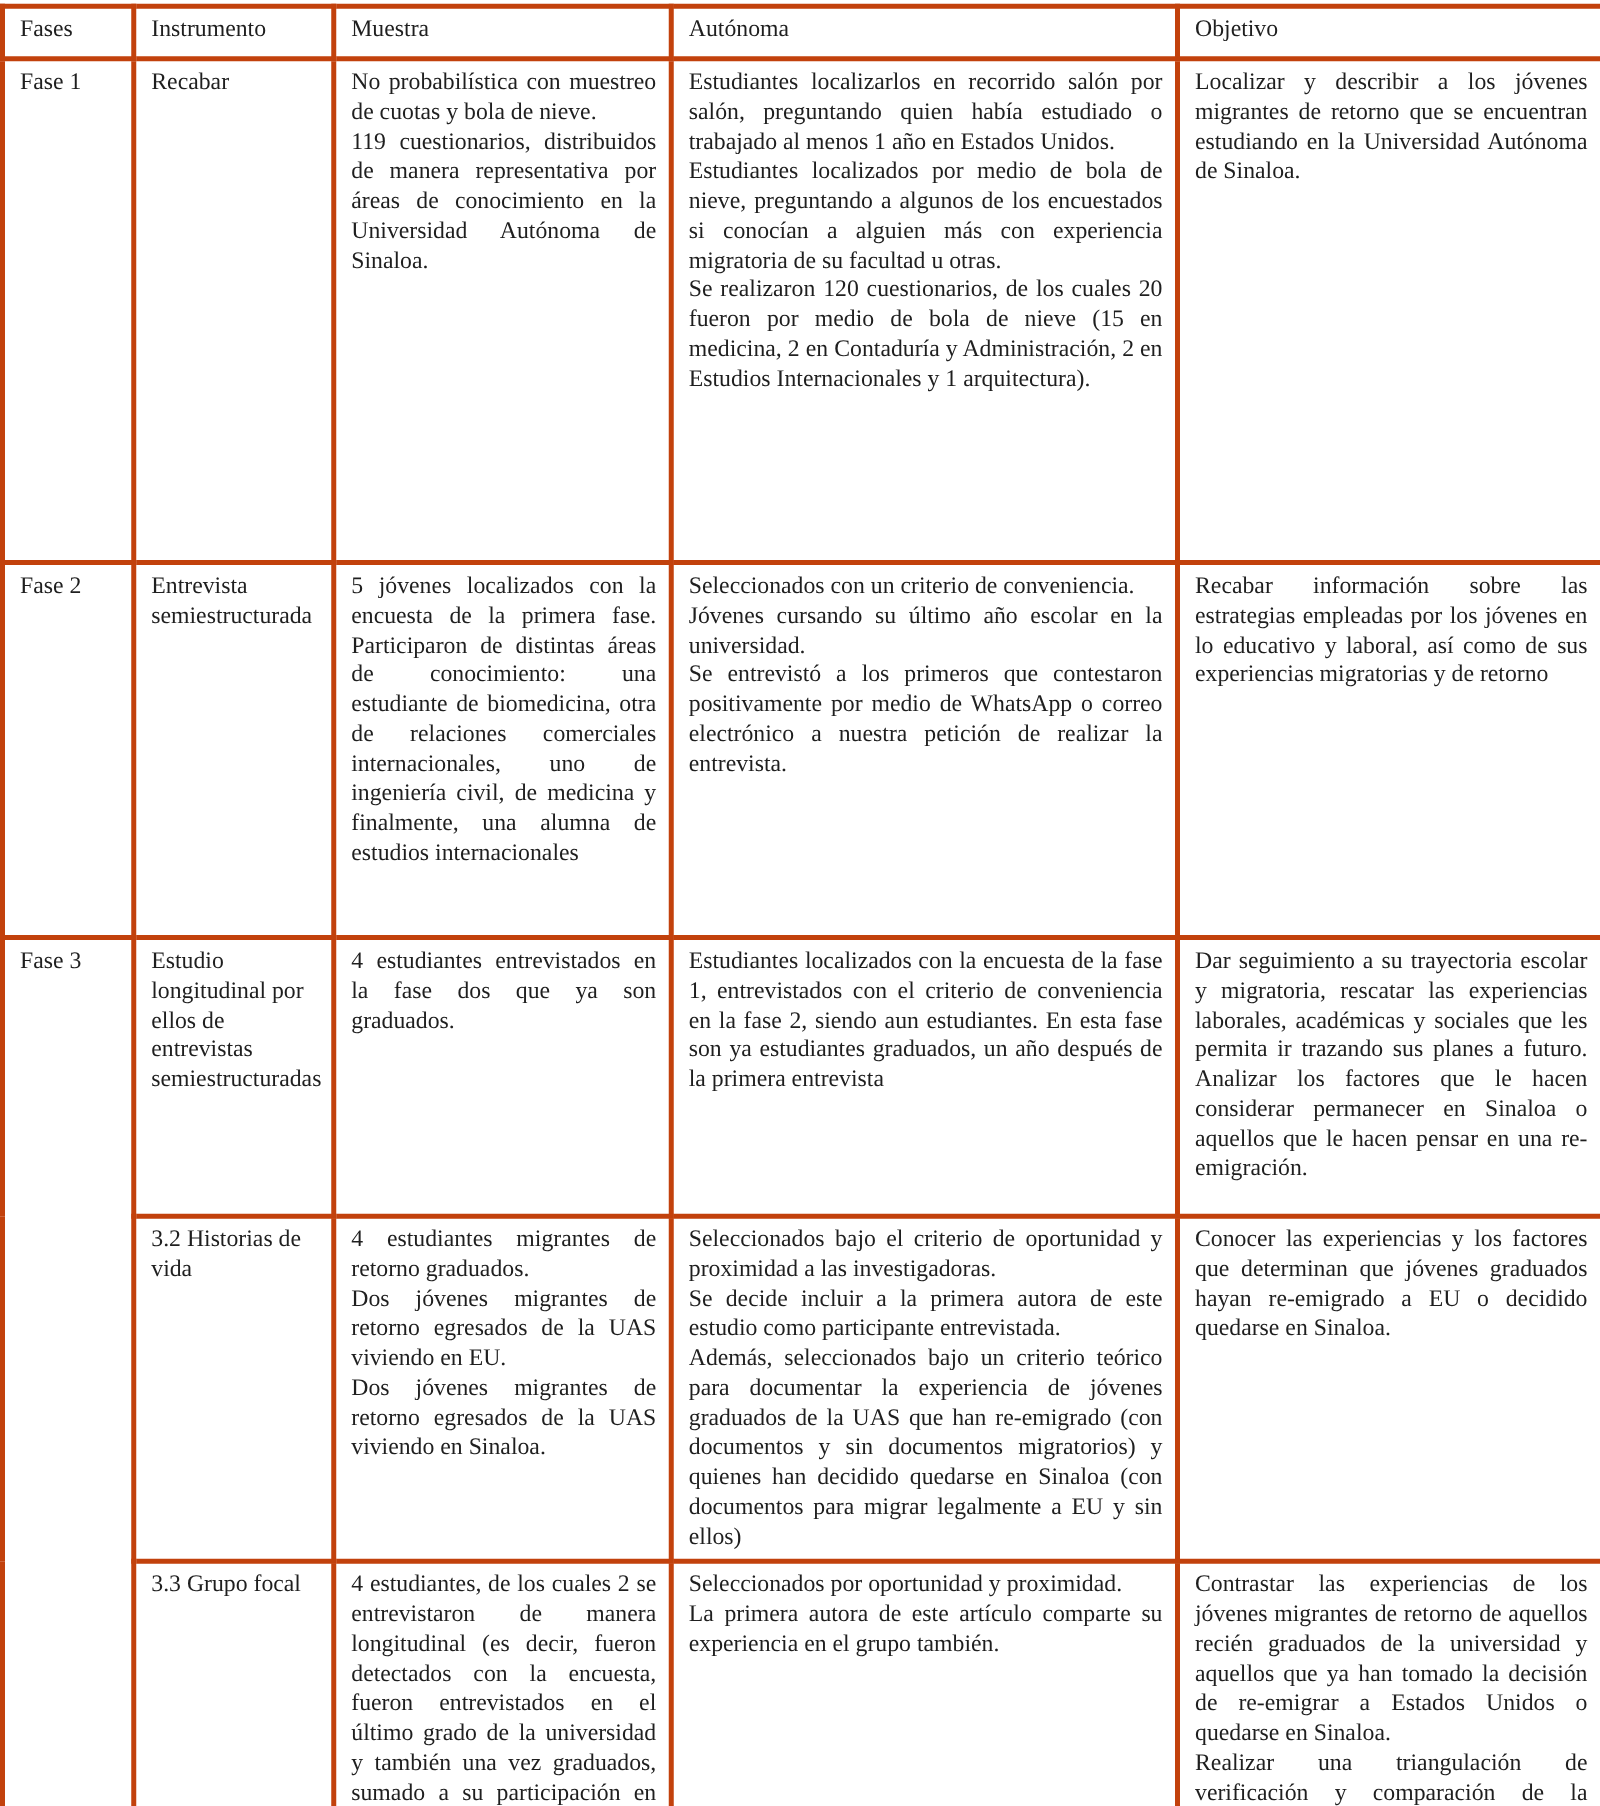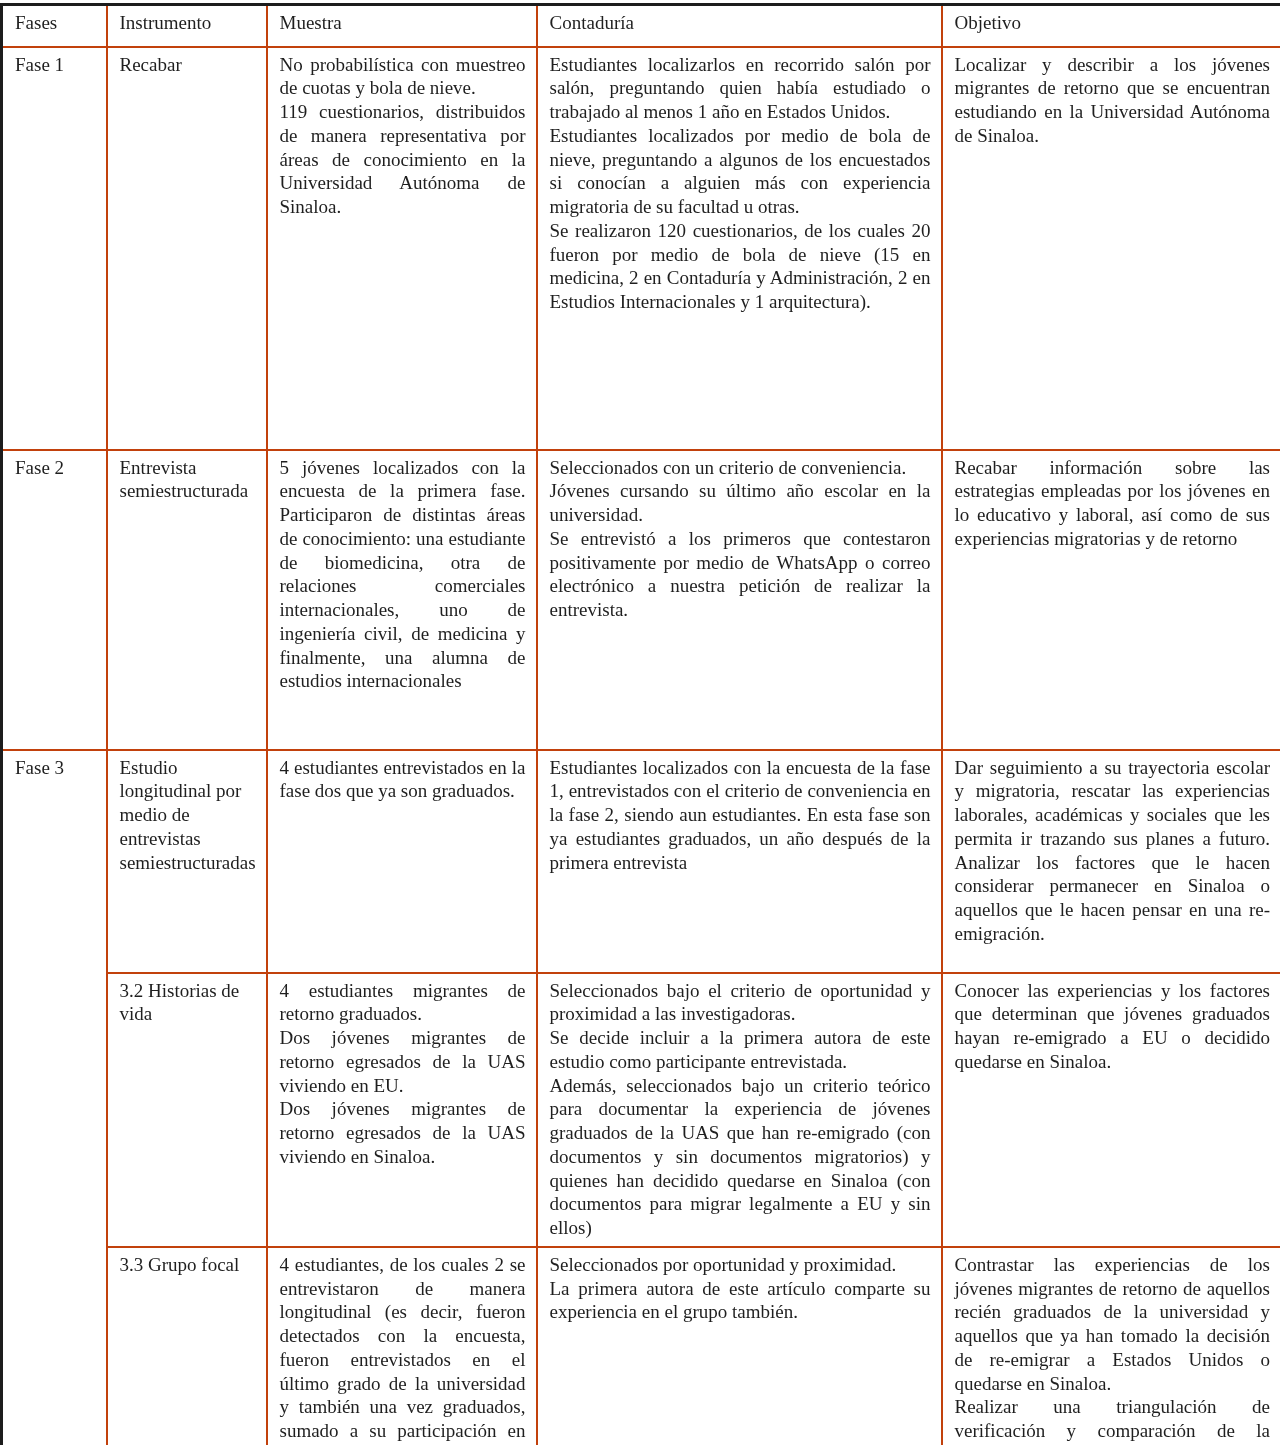--- a/index.html
+++ b/index.html
@@ -15,21 +15,21 @@
     padding-top: 3px;
   }
   table.methods {
     border-collapse: collapse;
     table-layout: fixed;
     width: 1278px;
     border: 3px solid #1c1c1c;
   }
   table.methods th,
   table.methods td {
-    border: 2px solid #c2410c;
+    border: 4px solid #c2410c;
     vertical-align: top;
     text-align: left;
     padding: 5px 10px 6px 12px;
     font-family: "Liberation Serif", "DejaVu Serif", serif;
     font-size: 19px;
     line-height: 1.25;
     color: #1f1f1f;
     white-space: pre-line;
     overflow: hidden;
     box-sizing: border-box;
@@ -65,21 +65,21 @@
       <col class="c-instrumento">
       <col class="c-muestra">
       <col class="c-seleccion">
       <col class="c-objetivo">
     </colgroup>
     <thead>
       <tr class="r-head">
         <th>Fases</th>
         <th>Instrumento</th>
         <th>Muestra</th>
-        <th>Contaduría</th>
+        <th>Autónoma</th>
         <th>Objetivo</th>
       </tr>
     </thead>
     <tbody>
       <tr class="r-fase1">
         <td>Fase 1</td>
         <td>Recabar</td>
         <td class="body-cell">No probabilística con muestreo de cuotas y bola de nieve.
 119 cuestionarios, distribuidos de manera representativa por áreas de conocimiento en la Universidad Autónoma de Sinaloa.</td>
         <td class="body-cell">Estudiantes localizarlos en recorrido salón por salón, preguntando quien había estudiado o trabajado al menos 1 año en Estados Unidos.
@@ -91,21 +91,21 @@
         <td>Fase 2</td>
         <td>Entrevista semiestructurada</td>
         <td class="body-cell">5 jóvenes localizados con la encuesta de la primera fase. Participaron de distintas áreas de conocimiento: una estudiante de biomedicina, otra de relaciones comerciales internacionales, uno de ingeniería civil, de medicina y finalmente, una alumna de estudios internacionales</td>
         <td class="body-cell">Seleccionados con un criterio de conveniencia.
 Jóvenes cursando su último año escolar en la universidad.
 Se entrevistó a los primeros que contestaron positivamente por medio de WhatsApp o correo electrónico a nuestra petición de realizar la entrevista.</td>
         <td class="body-cell">Recabar información sobre las estrategias empleadas por los jóvenes en lo educativo y laboral, así como de sus experiencias migratorias y de retorno</td>
       </tr>
       <tr class="r-f3a">
         <td rowspan="3">Fase 3</td>
-        <td>Estudio longitudinal por medio de entrevistas semiestructuradas</td>
+        <td>Estudio longitudinal por ellos de entrevistas semiestructuradas</td>
         <td class="body-cell">4 estudiantes entrevistados en la fase dos que ya son graduados.</td>
         <td class="body-cell">Estudiantes localizados con la encuesta de la fase 1, entrevistados con el criterio de conveniencia en la fase 2, siendo aun estudiantes. En esta fase son ya estudiantes graduados, un año después de la primera entrevista</td>
         <td class="body-cell">Dar seguimiento a su trayectoria escolar y migratoria, rescatar las experiencias laborales, académicas y sociales que les permita ir trazando sus planes a futuro. Analizar los factores que le hacen considerar permanecer en Sinaloa o aquellos que le hacen pensar en una re-emigración.</td>
       </tr>
       <tr class="r-f3b">
         <td>3.2 Historias de vida</td>
         <td class="body-cell">4 estudiantes migrantes de retorno graduados.
 Dos jóvenes migrantes de retorno egresados de la UAS viviendo en EU.
 Dos jóvenes migrantes de retorno egresados de la UAS viviendo en Sinaloa.</td>
         <td class="body-cell">Seleccionados bajo el criterio de oportunidad y proximidad a las investigadoras.

